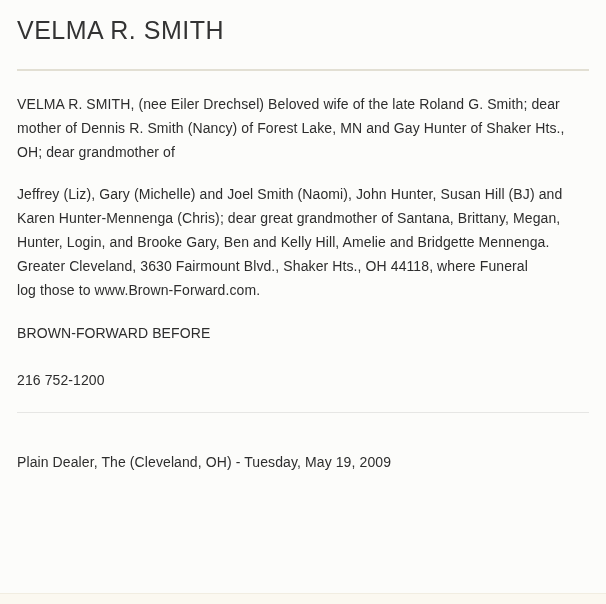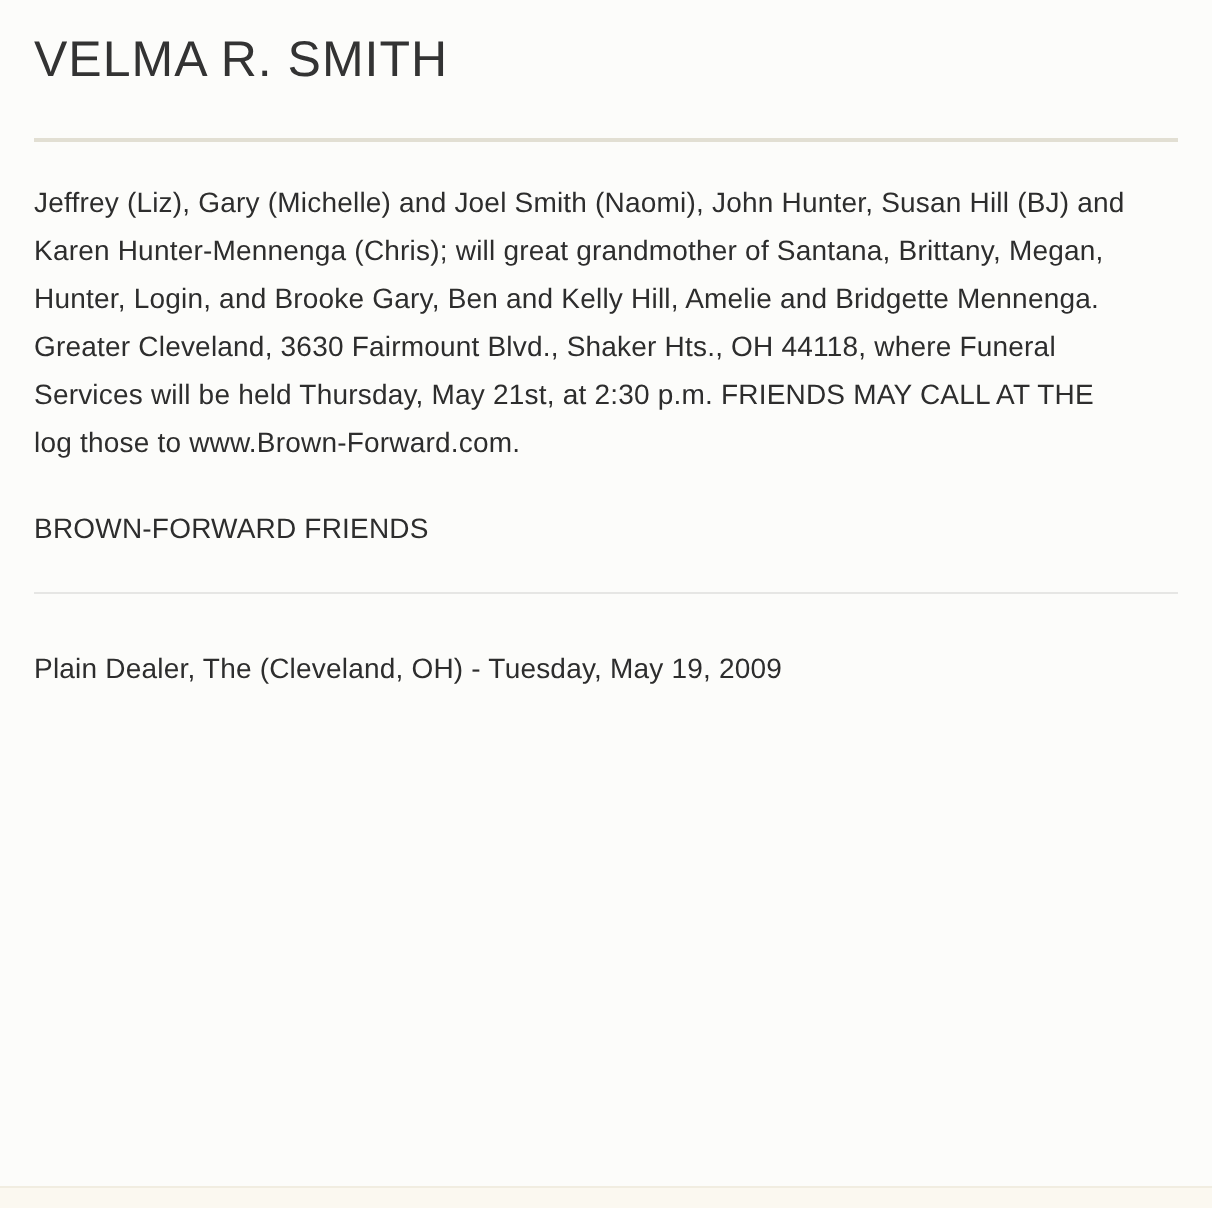--- a/index.html
+++ b/index.html
@@ -40,53 +40,60 @@
     font-size: 14px;
     line-height: 24px;
     color: #2d2d2d;
     letter-spacing: 0.1px;
   }
   .para .line { white-space: nowrap; }
   .para-intro   { margin-top: 21px; }
   .para-body    { margin-top: 18px; }
   .para-funeral-home { margin-top: 19px; }
   .para-phone   { margin-top: 23px; }
-  .para-source  { margin-top: 25px; }
+  .para-source  { margin-top: 37px; }
   .footer-band {
     position: absolute;
     left: 0; bottom: 0;
     width: 606px; height: 11px;
     background: #fbf8f0;
     border-top: 1px solid #f1ede1;
     box-sizing: border-box;
   }
 </style>
 </head>
 <body>
 
 <div class="page">
 
   <h1 class="page-title">VELMA R. SMITH</h1>
 
   <div class="divider-top"></div>
 
+  <div class="para para-intro">
+    <div class="line">VELMA R. SMITH, (nee Eiler Drechsel) Beloved wife of the late Roland G. Smith; dear</div>
+    <div class="line">mother of Dennis R. Smith (Nancy) of Forest Lake, MN and Gay Hunter of Shaker Hts.,</div>
+    <div class="line">OH; dear grandmother of</div>
+  </div>
 
   <div class="para para-body">
     <div class="line">Jeffrey (Liz), Gary (Michelle) and Joel Smith (Naomi), John Hunter, Susan Hill (BJ) and</div>
-    <div class="line">Karen Hunter-Mennenga (Chris); will great grandmother of Santana, Brittany, Megan,</div>
+    <div class="line">Karen Hunter-Mennenga (Chris); dear great grandmother of Santana, Brittany, Megan,</div>
     <div class="line">Hunter, Login, and Brooke Gary, Ben and Kelly Hill, Amelie and Bridgette Mennenga.</div>
     <div class="line">Greater Cleveland, 3630 Fairmount Blvd., Shaker Hts., OH 44118, where Funeral</div>
-    <div class="line">Services will be held Thursday, May 21st, at 2:30 p.m. FRIENDS MAY CALL AT THE</div>
     <div class="line">log those to www.Brown-Forward.com.</div>
   </div>
 
   <div class="para para-funeral-home">
-    <div class="line">BROWN-FORWARD FRIENDS</div>
+    <div class="line">BROWN-FORWARD BEFORE</div>
   </div>
 
+  <div class="para para-phone">
+    <div class="line">216 752-1200</div>
+  </div>
 
   <div class="divider-bottom"></div>
 
   <div class="para para-source">
     <div class="line">Plain Dealer, The (Cleveland, OH) - Tuesday, May 19, 2009</div>
   </div>
 
   <div class="footer-band"></div>
 
 </div>

